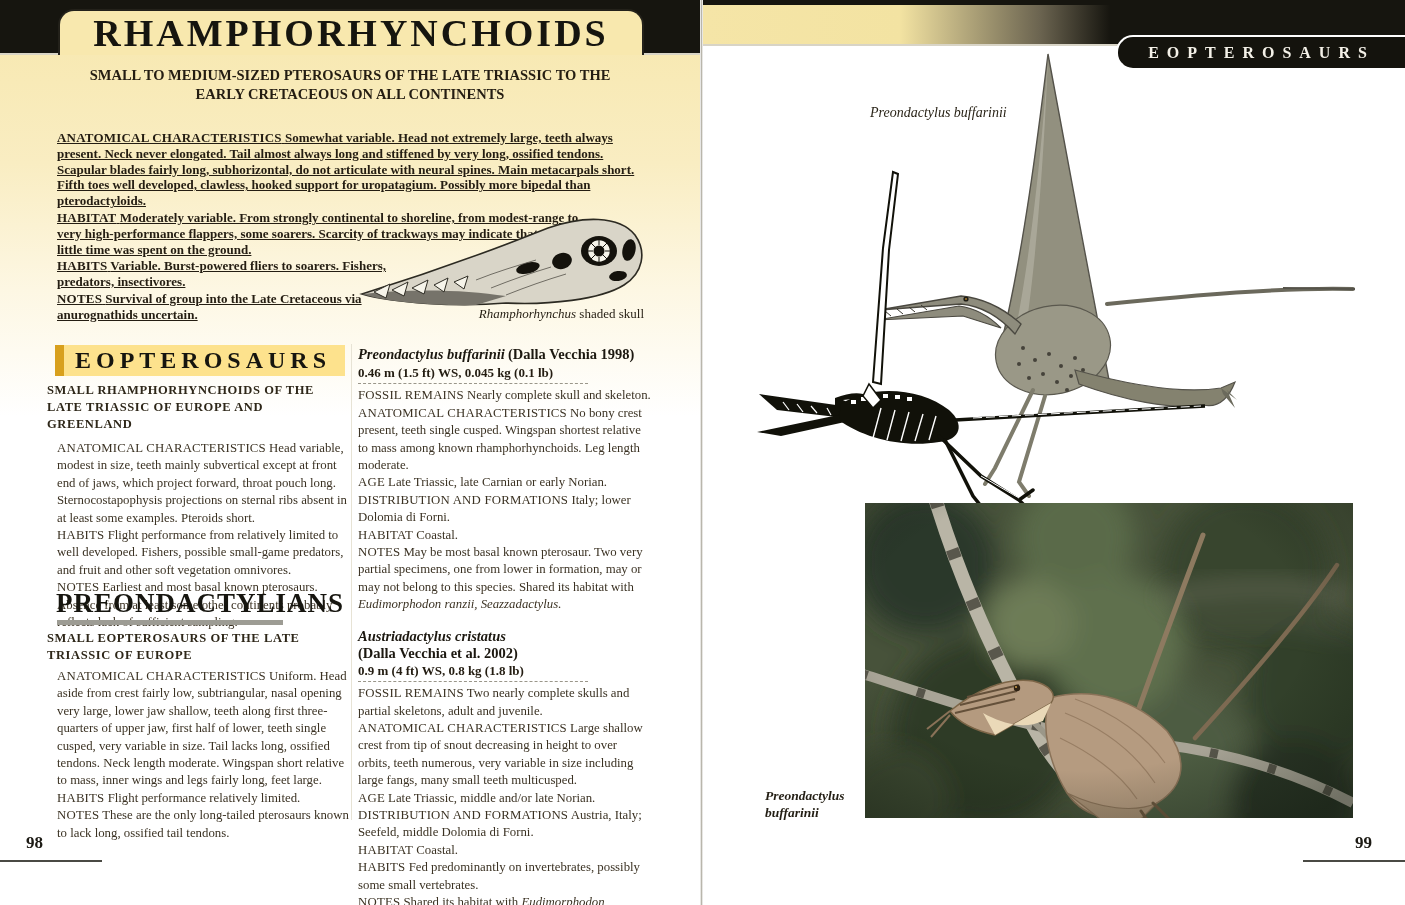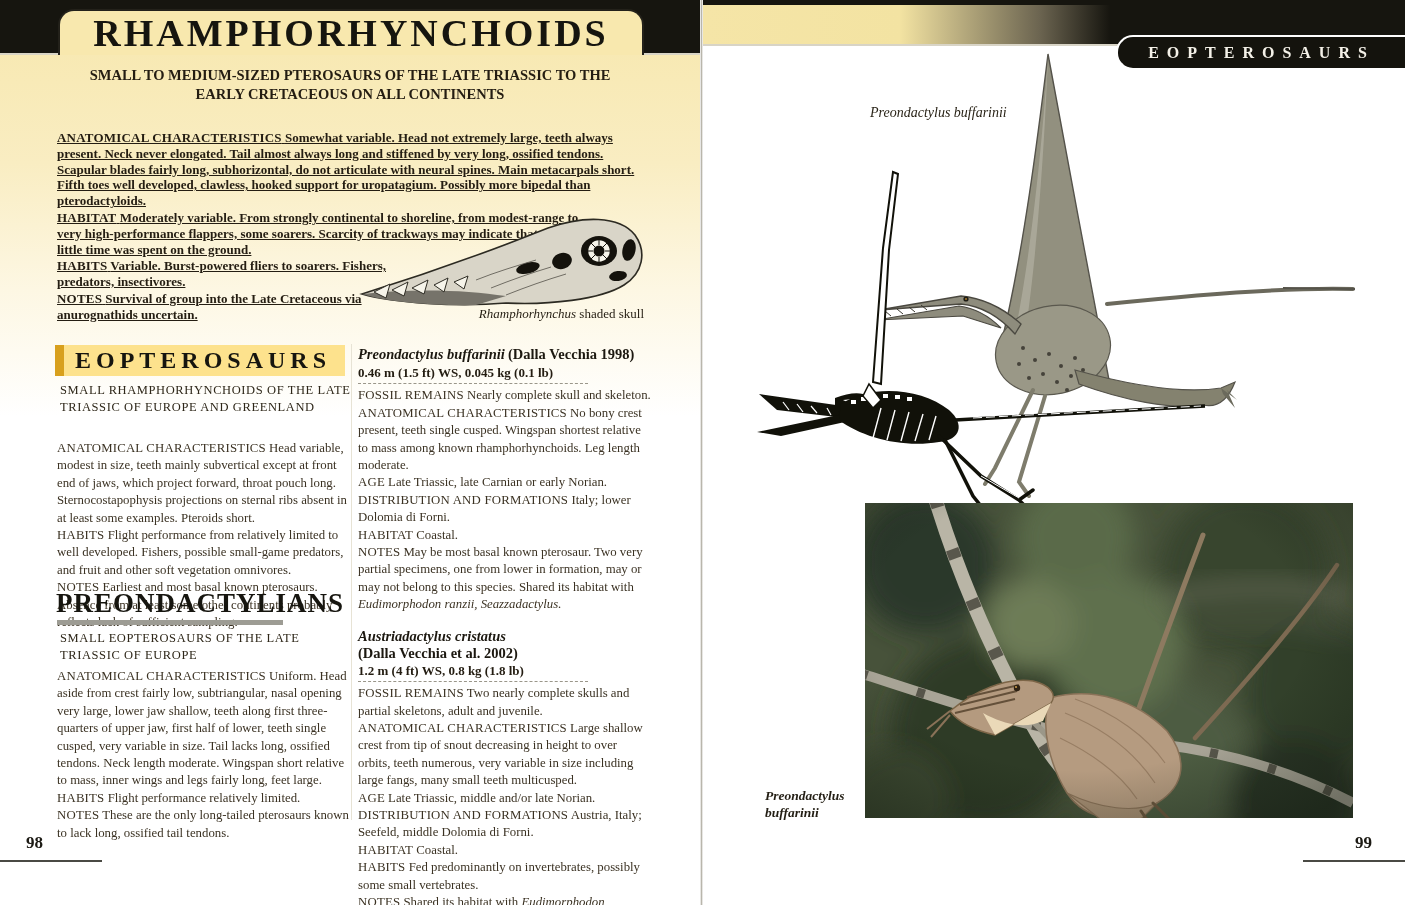--- a/index.html
+++ b/index.html
@@ -24,21 +24,21 @@
   .lbl{letter-spacing:.2px;}
   .skull-wrap{position:absolute;left:356px;top:210px;width:292px;height:100px;}
   .skull-caption{position:absolute;left:356px;top:306px;width:288px;text-align:right;
      font-size:13px;color:#241d12;}
   .col-divider{position:absolute;left:351px;top:344px;width:1px;height:476px;background:#e7e3d5;}
 
   .eo-banner{position:absolute;left:55px;top:345px;width:290px;height:31px;background:#fde28d;
      display:flex;align-items:center;}
   .eo-banner .gold{width:9px;height:31px;background:#d8a01d;margin-right:11px;}
   .eo-banner h2{margin:0;font-size:24px;font-weight:bold;letter-spacing:5px;color:#16150f;}
-  .colsub{position:absolute;left:60px;width:292px;font-weight:normal;font-size:12.5px;
+  .colsub{position:absolute;left:47px;width:292px;font-weight:bold;font-size:12.5px;
      line-height:17px;letter-spacing:.6px;color:#2e2719;}
   .colsub1{top:382px;} .colsub2{top:630px;}
   .coltext{position:absolute;left:57px;width:292px;font-size:12.8px;line-height:17.4px;color:#3b3223;}
   .coltext p{margin:0;}
   .coltext1{top:440px;} .coltext2{top:668px;}
   .preo-head{position:absolute;left:56px;top:588px;margin:0;font-size:27px;font-weight:bold;
      letter-spacing:1px;color:#16150f;}
   .preo-bar{position:absolute;left:57px;top:620px;width:226px;height:5px;background:#9d9c94;}
 
   .species-col{position:absolute;left:358px;top:346px;width:294px;font-size:12.8px;
@@ -169,21 +169,21 @@
         <p><span class="lbl">DISTRIBUTION AND FORMATIONS</span> <span>Italy; lower Dolomia di Forni.</span></p>
         <p><span class="lbl">HABITAT</span> <span>Coastal.</span></p>
         <p><span class="lbl">NOTES</span> <span>May be most basal known pterosaur. Two very partial specimens, one from lower in formation, may or may not belong to this species. Shared its habitat with </span><i>Eudimorphodon ranzii, Seazzadactylus.</i></p>
       </div>
       <div class="entry-gap"></div>
       <div class="species-entry">
         <div class="sp-name-block">
           <span class="sp-name" style="display:block">Austriadactylus cristatus</span>
           <span class="sp-auth" style="display:block">(Dalla Vecchia et al. 2002)</span>
         </div>
-        <div class="sp-size">1.2 m (4 ft) WS, 0.8 kg (1.8 lb)</div>
+        <div class="sp-size">0.9 m (4 ft) WS, 0.8 kg (1.8 lb)</div>
         <div class="sp-dash"></div>
         <p><span class="lbl">FOSSIL REMAINS</span> <span>Two nearly complete skulls and partial skeletons, adult and juvenile.</span></p>
         <p><span class="lbl">ANATOMICAL CHARACTERISTICS</span> <span>Large shallow crest from tip of snout decreasing in height to over orbits, teeth numerous, very variable in size including large fangs, many small teeth multicusped.</span></p>
         <p><span class="lbl">AGE</span> <span>Late Triassic, middle and/or late Norian.</span></p>
         <p><span class="lbl">DISTRIBUTION AND FORMATIONS</span> <span>Austria, Italy; Seefeld, middle Dolomia di Forni.</span></p>
         <p><span class="lbl">HABITAT</span> <span>Coastal.</span></p>
         <p><span class="lbl">HABITS</span> <span>Fed predominantly on invertebrates, possibly some small vertebrates.</span></p>
         <p><span class="lbl">NOTES</span> <span>Shared its habitat with </span><i>Eudimorphodon dallavecchiai.</i></p>
       </div>
     </div>

